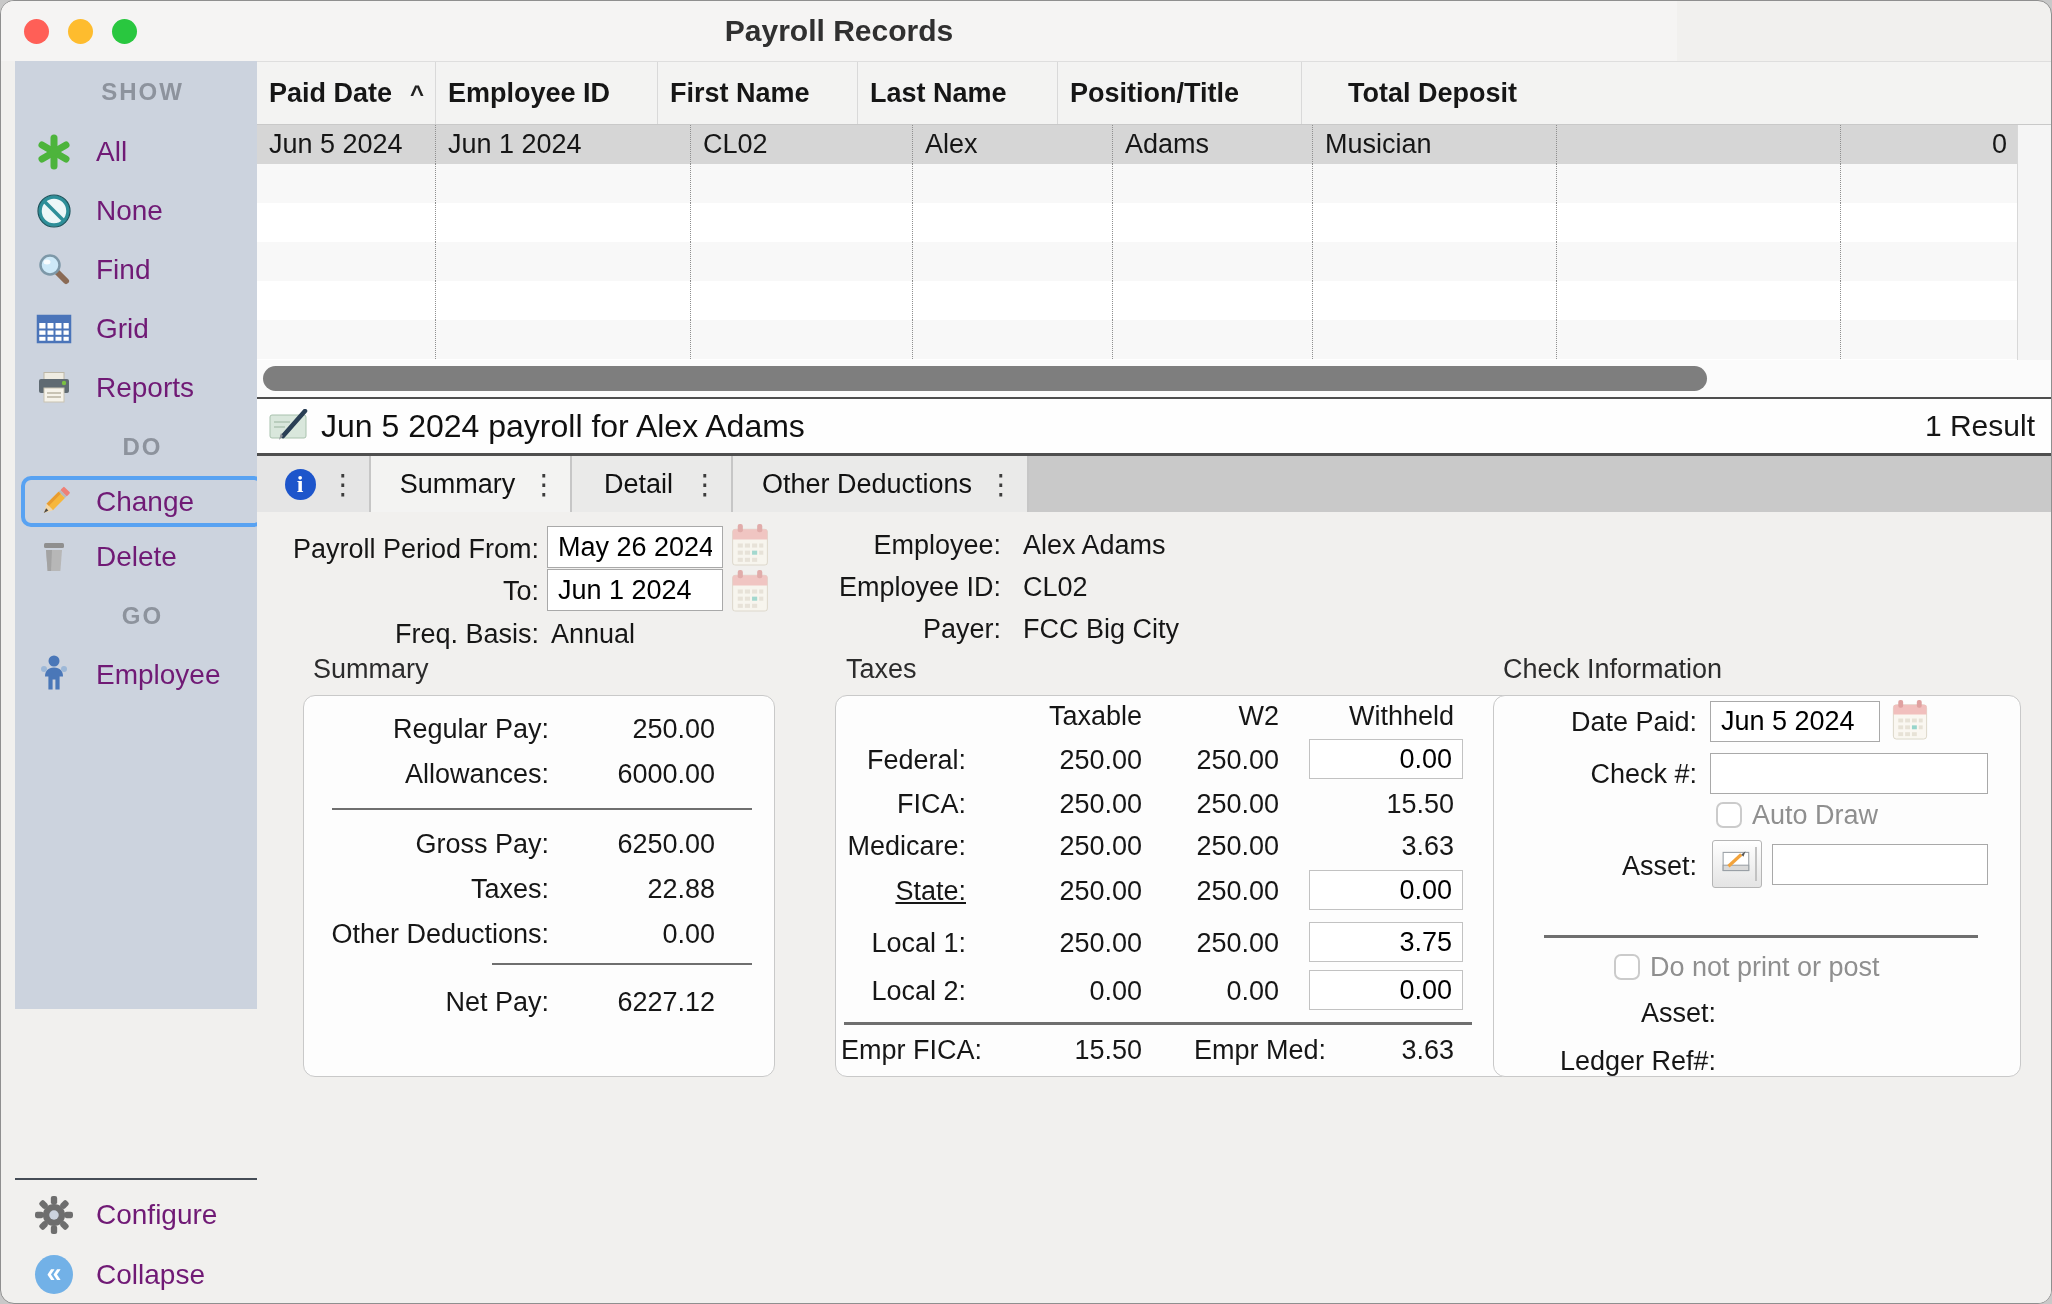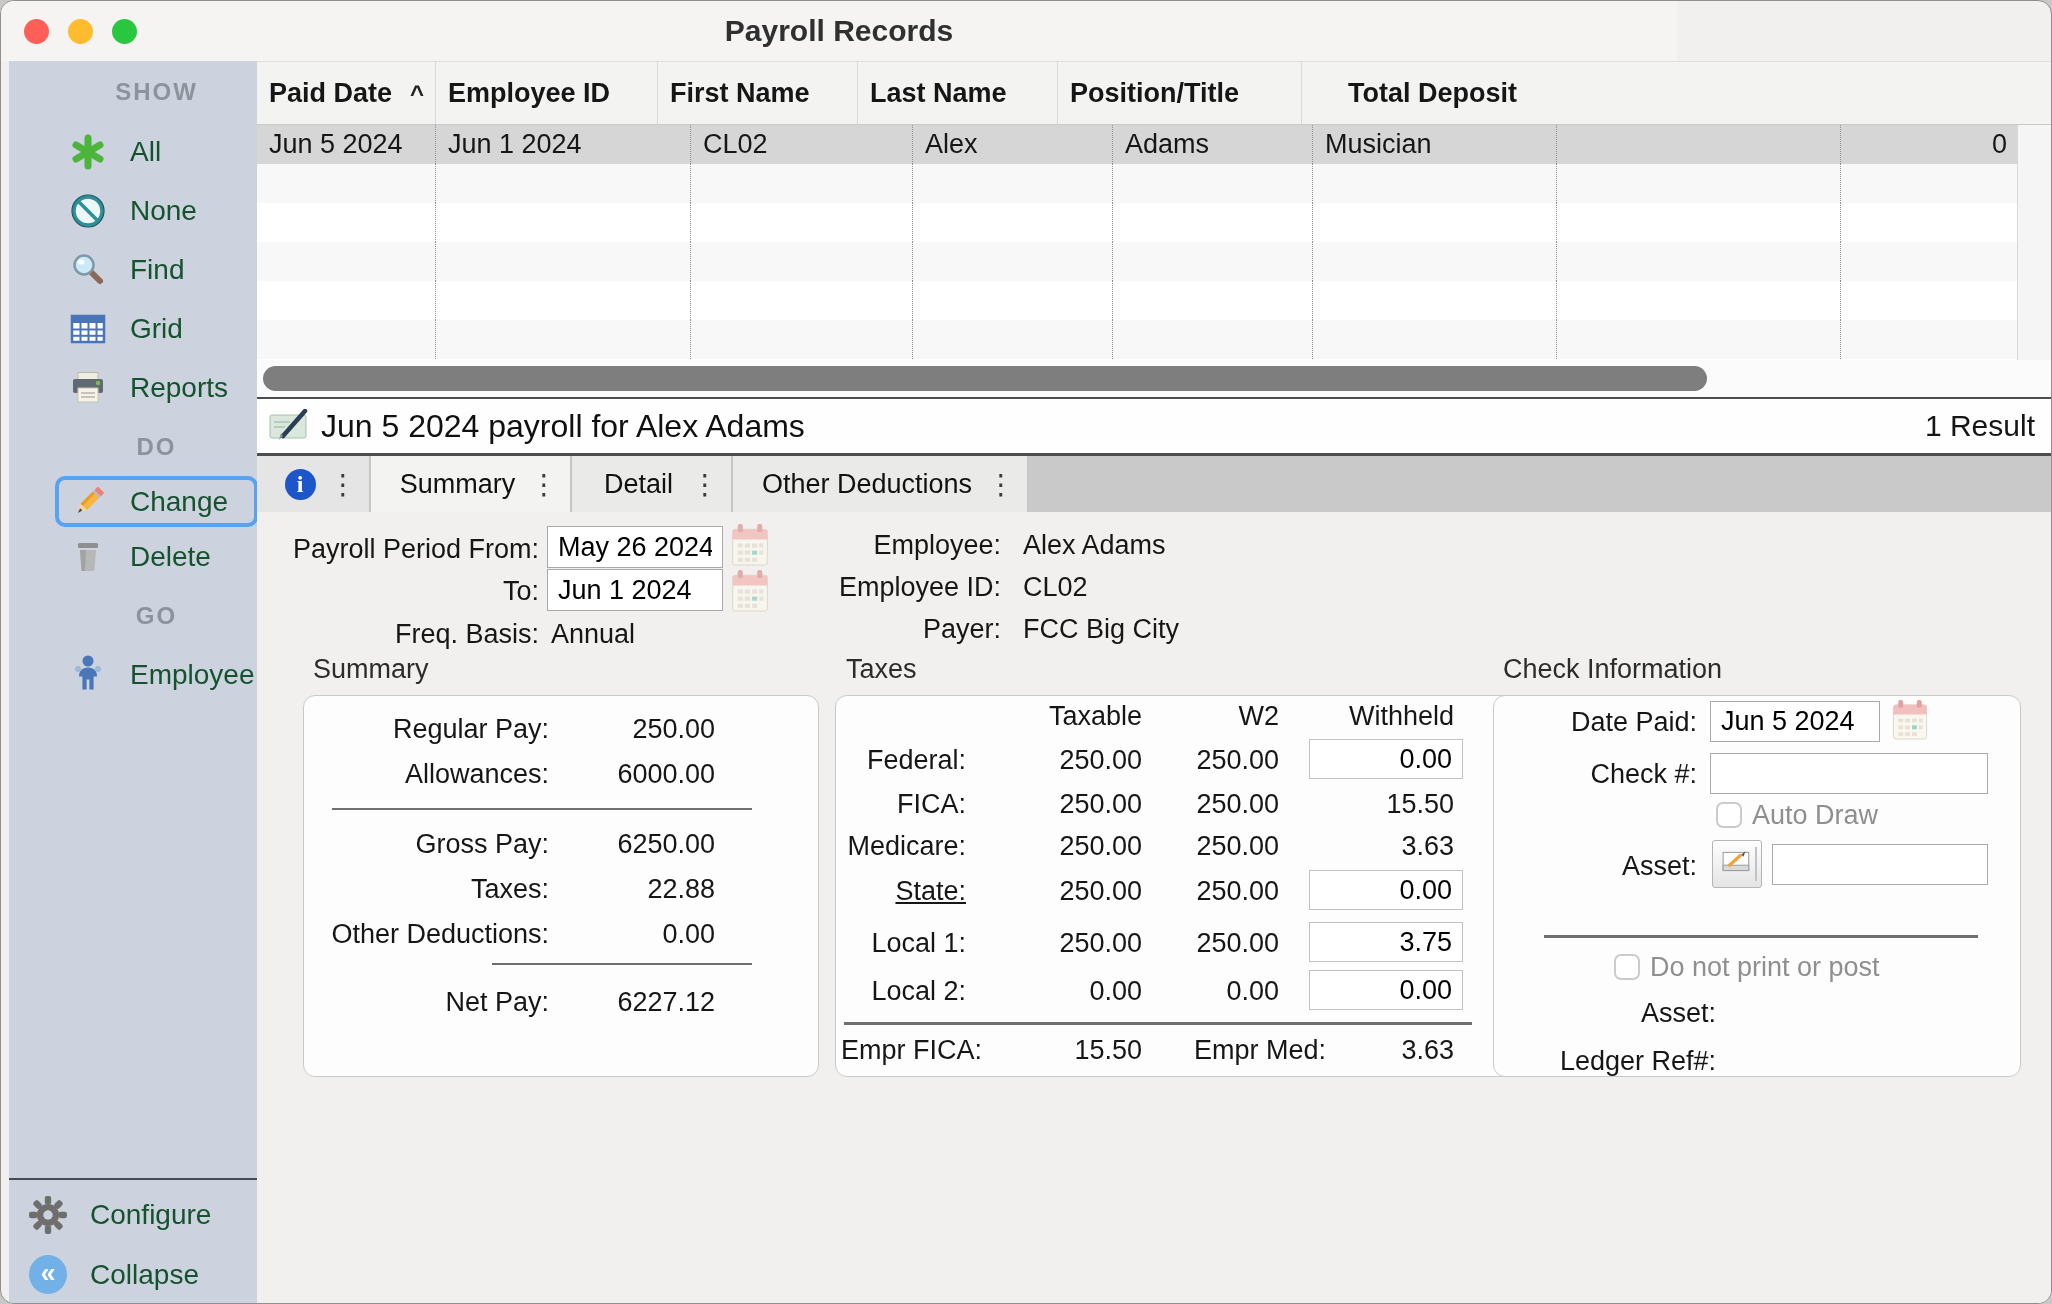--- a/index.html
+++ b/index.html
@@ -8,27 +8,27 @@
     font-family:"Liberation Sans","DejaVu Sans",sans-serif;color:#161616;
     border-radius:14px;overflow:hidden;border:1px solid #8f8f8f;}
   
   .titlebar{position:absolute;left:0;top:0;width:1676px;height:60px;background:#f5f4f3;}
   .traffic{position:absolute;left:23px;top:18px;display:flex;gap:19px;}
   .tl{width:25px;height:25px;border-radius:50%;display:inline-block;}
   .tl.red{background:#ff5f57;}.tl.yellow{background:#febc2e;}.tl.green{background:#29c73f;}
   .win-title{position:absolute;left:0;right:0;top:0;height:60px;line-height:60px;
     text-align:center;font-size:30px;font-weight:bold;color:#303030;}
   
-  .sidebar{position:absolute;left:8px;top:60px;width:256px;height:1244px;background:#ccd3de;border-right:1px solid #bdc4cf;padding-left:40px;}
+  .sidebar{position:absolute;left:14px;top:60px;width:256px;height:948px;background:#ccd3de;border-right:1px solid #bdc4cf;}
   .side-header{height:59px;line-height:59px;text-align:center;color:#8d939d;
     font-weight:bold;font-size:24px;letter-spacing:2px;}
   .side-header.first{height:61px;line-height:61px;}
   .side-item{height:59px;display:flex;align-items:center;padding-left:20px;cursor:default;}
   .side-item .icn{width:38px;height:42px;display:flex;align-items:center;justify-content:center;flex:none;}
-  .side-item .lbl{margin-left:23px;font-size:28px;color:#14532d;white-space:nowrap;}
+  .side-item .lbl{margin-left:23px;font-size:28px;color:#701a75;white-space:nowrap;}
   .side-item.selected{margin:0 6px;height:51px;border:4px solid #58a2f2;border-radius:10px;padding-left:10px;}
   .side-divider{position:absolute;left:0;top:1117px;width:256px;height:2px;background:#454c55;}
   .side-item.cfg{position:absolute;left:0;top:1124px;width:256px;}
   .side-item.col{position:absolute;left:0;top:1184px;width:256px;}
   .collapse-circle{width:39px;height:39px;border-radius:50%;background:#72b1e7;color:#fff;
     display:flex;align-items:center;justify-content:center;font-size:27px;font-weight:bold;padding-bottom:3px;}
   
   .table-area{position:absolute;left:256px;top:60px;width:1796px;height:338px;background:#fff;border-top:1px solid #dedede;}
   .thead{display:flex;height:63px;background:#f3f3f2;border-bottom:1px solid #c9c9c9;}
   .th{font-weight:bold;font-size:27px;line-height:62px;padding-left:12px;white-space:nowrap;border-right:1px solid #d9d9d9;overflow:visible;}
@@ -407,21 +407,21 @@
     <div class="abs fvalue" style="left:294px;top:105px;">Annual</div>
 
     <div class="abs flabel" style="left:494px;top:16px;width:250px;">Employee:</div>
     <div class="abs fvalue" style="left:766px;top:16px;">Alex Adams</div>
     <div class="abs flabel" style="left:494px;top:58px;width:250px;">Employee ID:</div>
     <div class="abs fvalue" style="left:766px;top:58px;">CL02</div>
     <div class="abs flabel" style="left:494px;top:100px;width:250px;">Payer:</div>
     <div class="abs fvalue" style="left:766px;top:100px;">FCC Big City</div>
 
     <div class="abs gtitle" style="left:56px;top:142px;">Summary</div>
-    <div class="groupbox" style="left:46px;top:183px;width:516px;height:382px;">
+    <div class="groupbox" style="left:46px;top:183px;width:472px;height:382px;">
       <div class="gb-label" style="left:0;top:15px;width:245px;">Regular Pay:</div>
       <div class="gb-value" style="left:255px;top:15px;width:156px;">250.00</div>
       <div class="gb-label" style="left:0;top:60px;width:245px;">Allowances:</div>
       <div class="gb-value" style="left:255px;top:60px;width:156px;">6000.00</div>
       <div class="hr" style="left:28px;top:112px;width:420px;"></div>
       <div class="gb-label" style="left:0;top:130px;width:245px;">Gross Pay:</div>
       <div class="gb-value" style="left:255px;top:130px;width:156px;">6250.00</div>
       <div class="gb-label" style="left:0;top:175px;width:245px;">Taxes:</div>
       <div class="gb-value" style="left:255px;top:175px;width:156px;">22.88</div>
       <div class="gb-label" style="left:0;top:220px;width:245px;">Other Deductions:</div>

